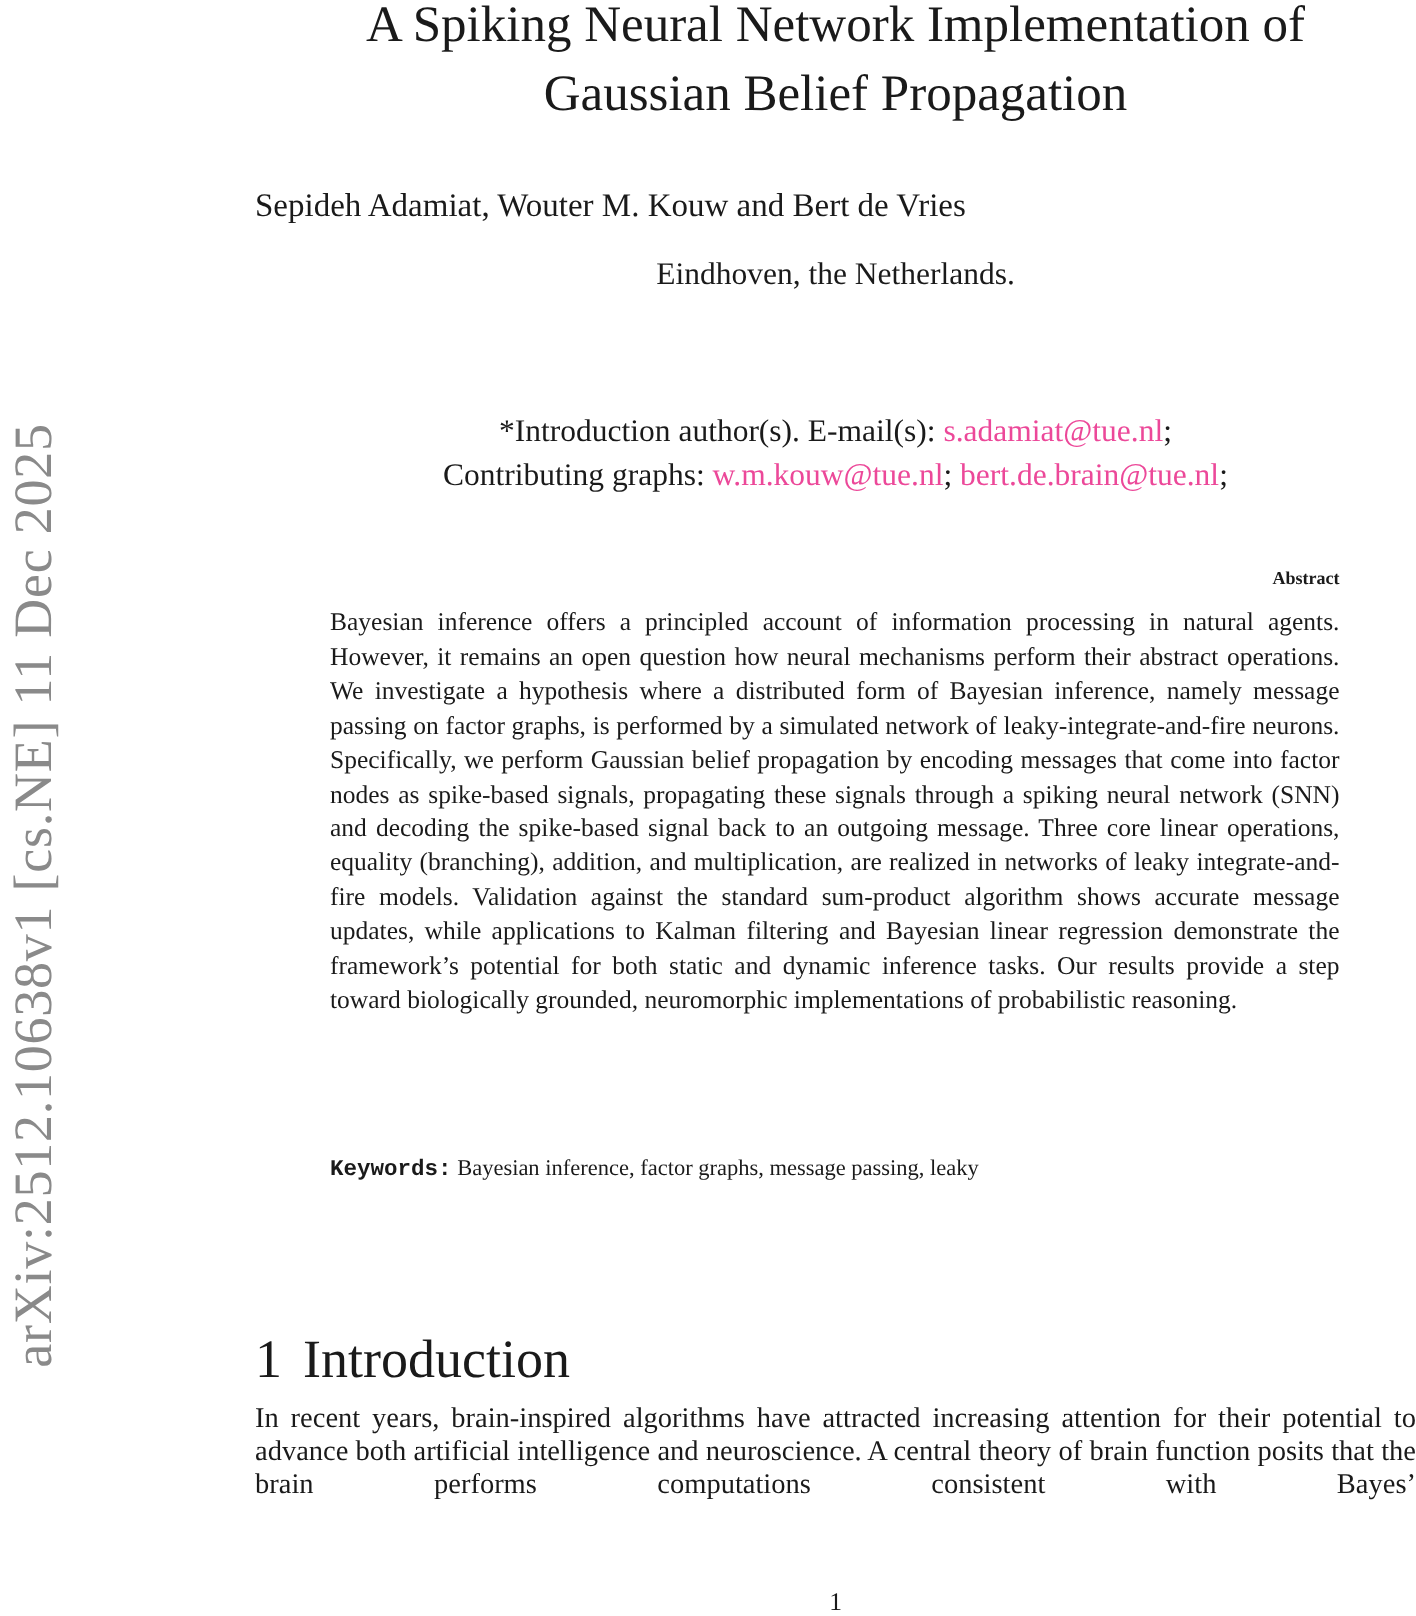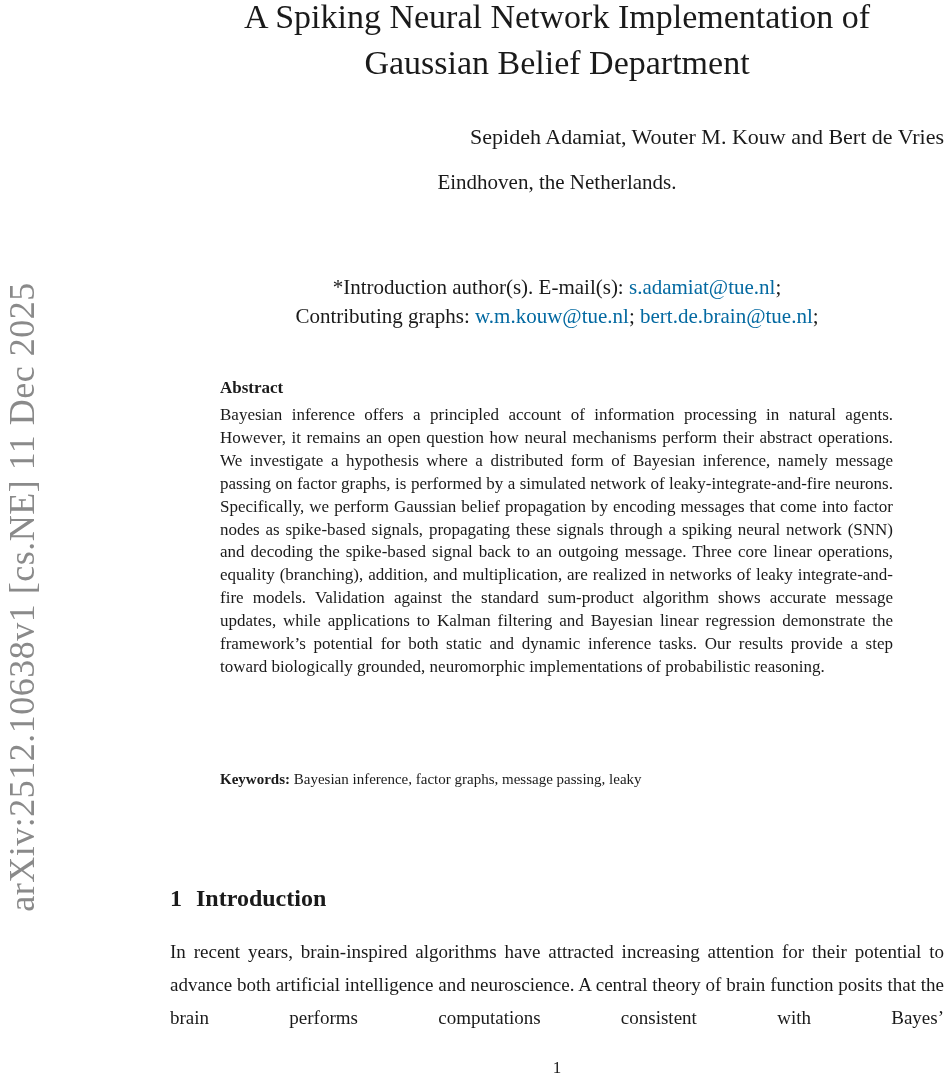--- a/index.html
+++ b/index.html
@@ -3,44 +3,44 @@
 <meta charset="utf-8">
 <style>
   html, body { margin:0; padding:0; background:#ffffff; }
   body { width:944px; height:1077px; position:relative; overflow:hidden;
          font-family:"Liberation Serif","DejaVu Serif",serif; color:#1a1a1a; }
   .abs { position:absolute; }
   .side { position:absolute; left:2px; top:232px; width:40px; height:730px; }
   .side span { position:absolute; left:50%; top:50%; transform:translate(-50%,-50%) rotate(-90deg);
                white-space:nowrap; font-size:36px; color:#8a8a8a; letter-spacing:0.5px; }
   .title { left:170px; width:774px; top:-6px; text-align:center; font-size:34px; line-height:46px; }
-  .authors { left:170px; width:774px; top:123px; text-align:right; font-size:22px; line-height:28px; }
+  .authors { left:170px; width:774px; top:123px; text-align:left; font-size:22px; line-height:28px; }
   .affil { left:170px; width:774px; top:168px; text-align:center; font-size:21px; line-height:28px; }
   .contact { left:170px; width:774px; top:273px; text-align:center; font-size:21px; line-height:29px; }
-  .link { color:#0369a1; }
-  .abs-head { left:220px; width:673px; top:378px; text-align:left; font-weight:bold; font-size:17px; }
+  .link { color:#ec4899; }
+  .abs-head { left:220px; width:673px; top:378px; text-align:right; font-weight:bold; font-size:12px; }
   .abs-body { left:220px; width:673px; top:404px; font-size:17px; line-height:22.9px; text-align:justify; }
   .kw { left:220px; width:673px; top:769px; font-size:15px; line-height:21px; }
-  .kw b { font-weight:bold; }
-  .sec { left:170px; top:885px; font-size:24px; font-weight:bold; }
+  .kw b { font-weight:bold;font-family:Liberation Mono, monospace; }
+  .sec { left:170px; top:885px; font-size:36px; font-weight:normal; }
   .sec .num { margin-right:14px; }
-  .intro { left:170px; width:774px; top:935px; font-size:19px; line-height:33px; text-align:justify; }
+  .intro { left:170px; width:774px; top:935px; font-size:19px; line-height:22px; text-align:justify; }
   .intro .last { text-align-last:justify; }
   .page { left:170px; width:774px; top:1058px; text-align:center; font-size:17px; }
 </style>
 </head>
 <body>
 
 <div class="side">
   <span>arXiv:2512.10638v1  [cs.NE]  11 Dec 2025</span>
 </div>
 
 <div class="abs title">
   <div>A Spiking Neural Network Implementation of</div>
-  <div>Gaussian Belief Department</div>
+  <div>Gaussian Belief Propagation</div>
 </div>
 
 <div class="abs authors">Sepideh Adamiat,  Wouter M. Kouw and Bert de Vries</div>
 
 <div class="abs affil">
   <div>Eindhoven, the Netherlands.</div>
 </div>
 
 <div class="abs contact">
   <div>

